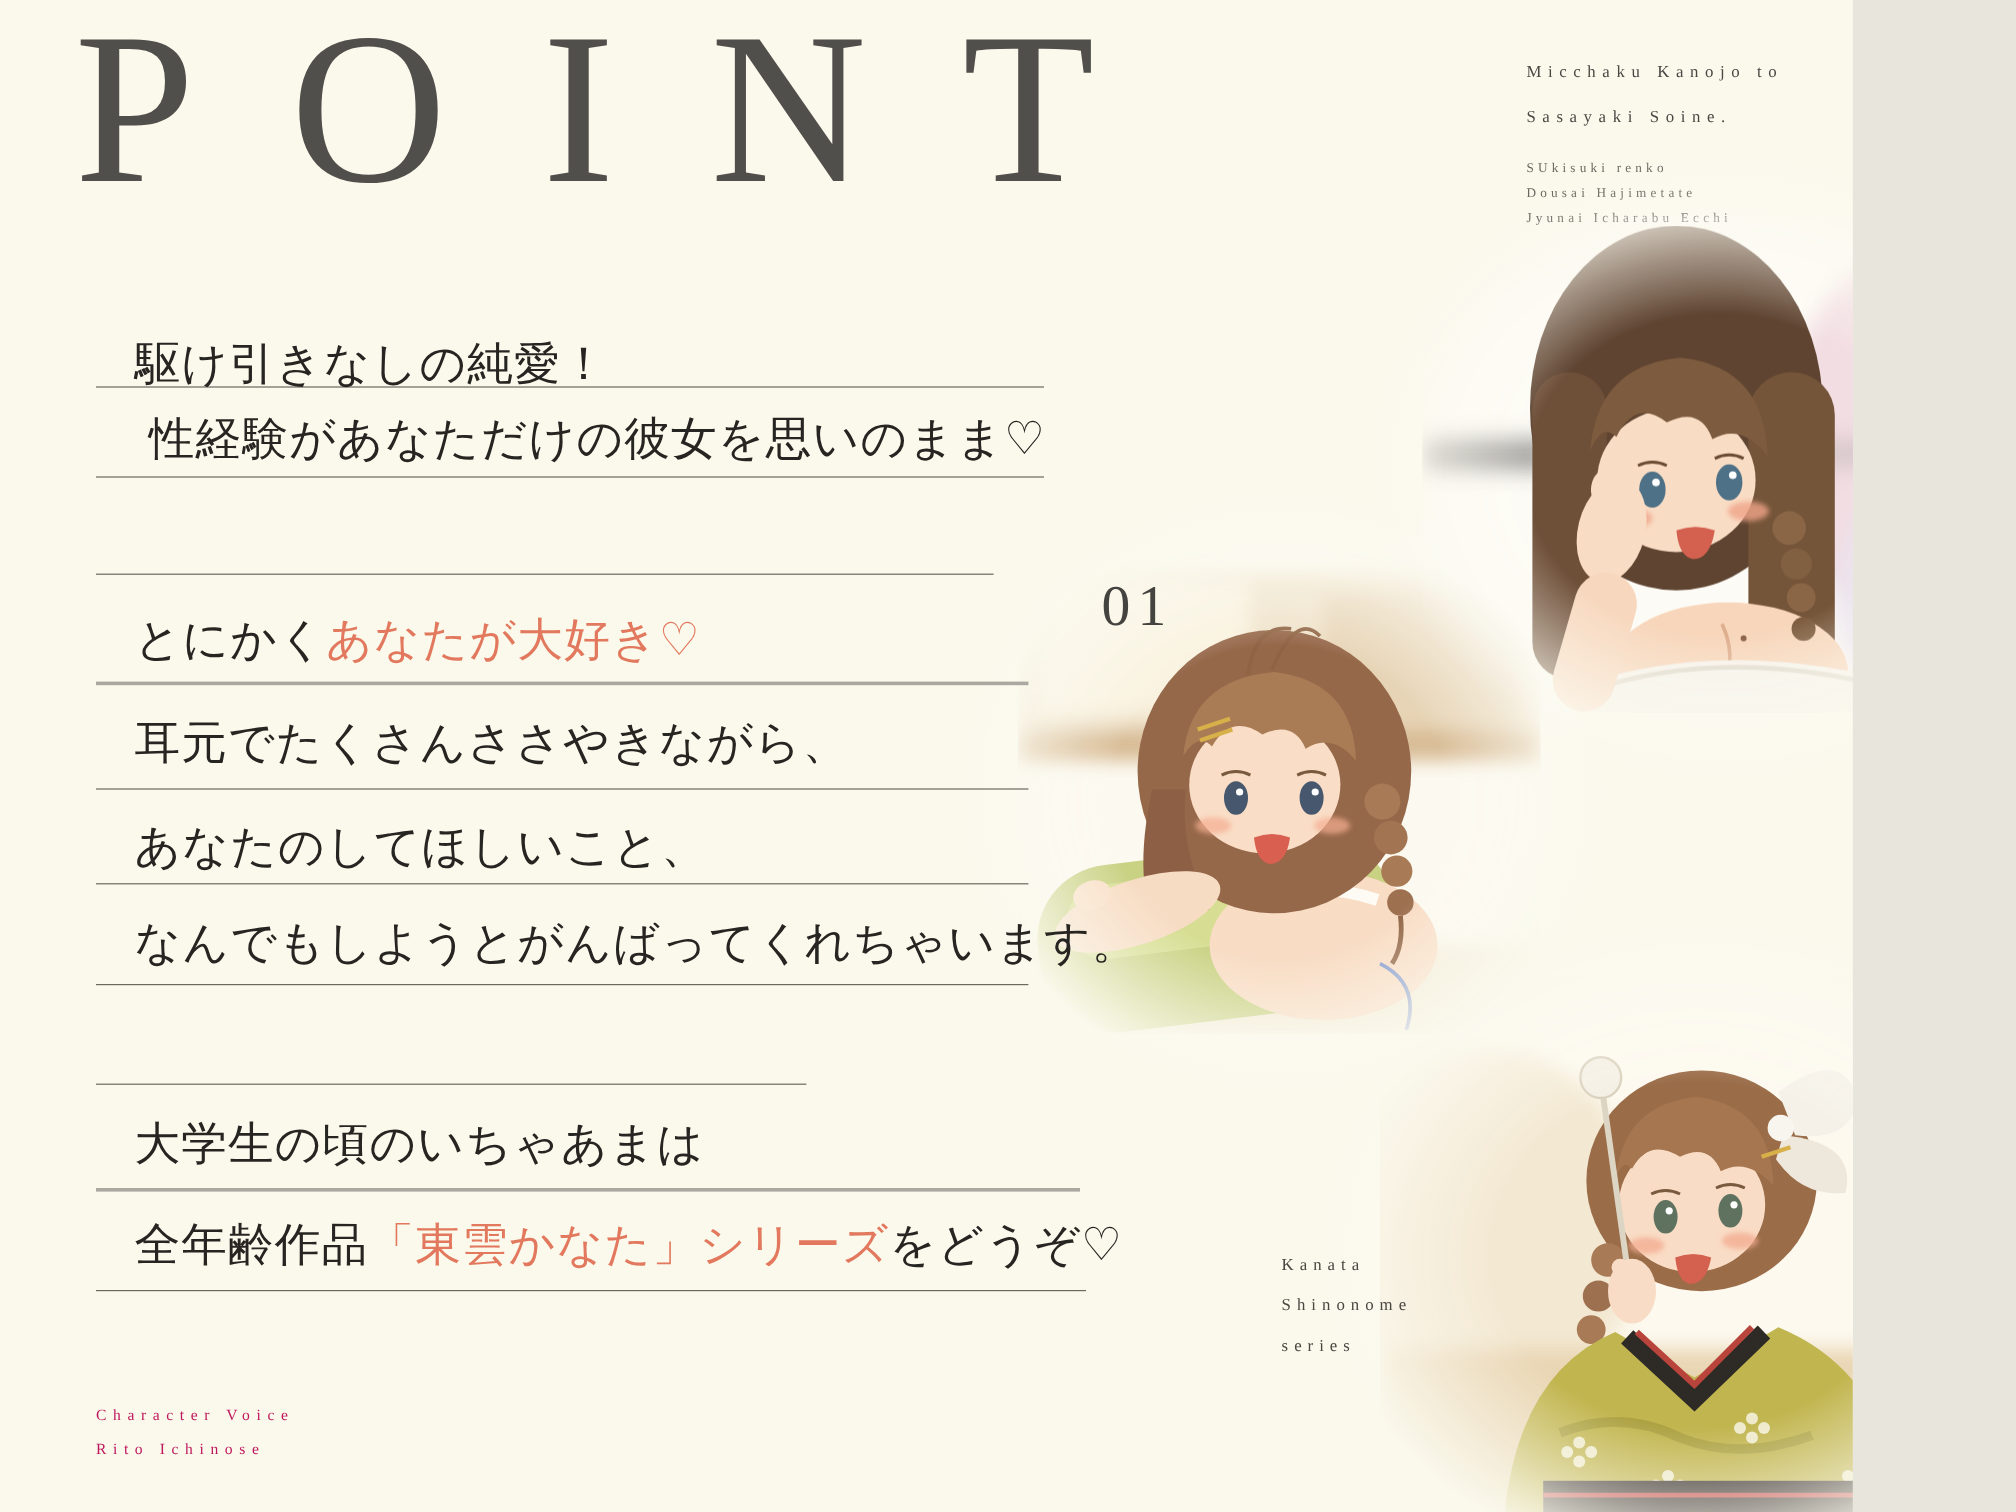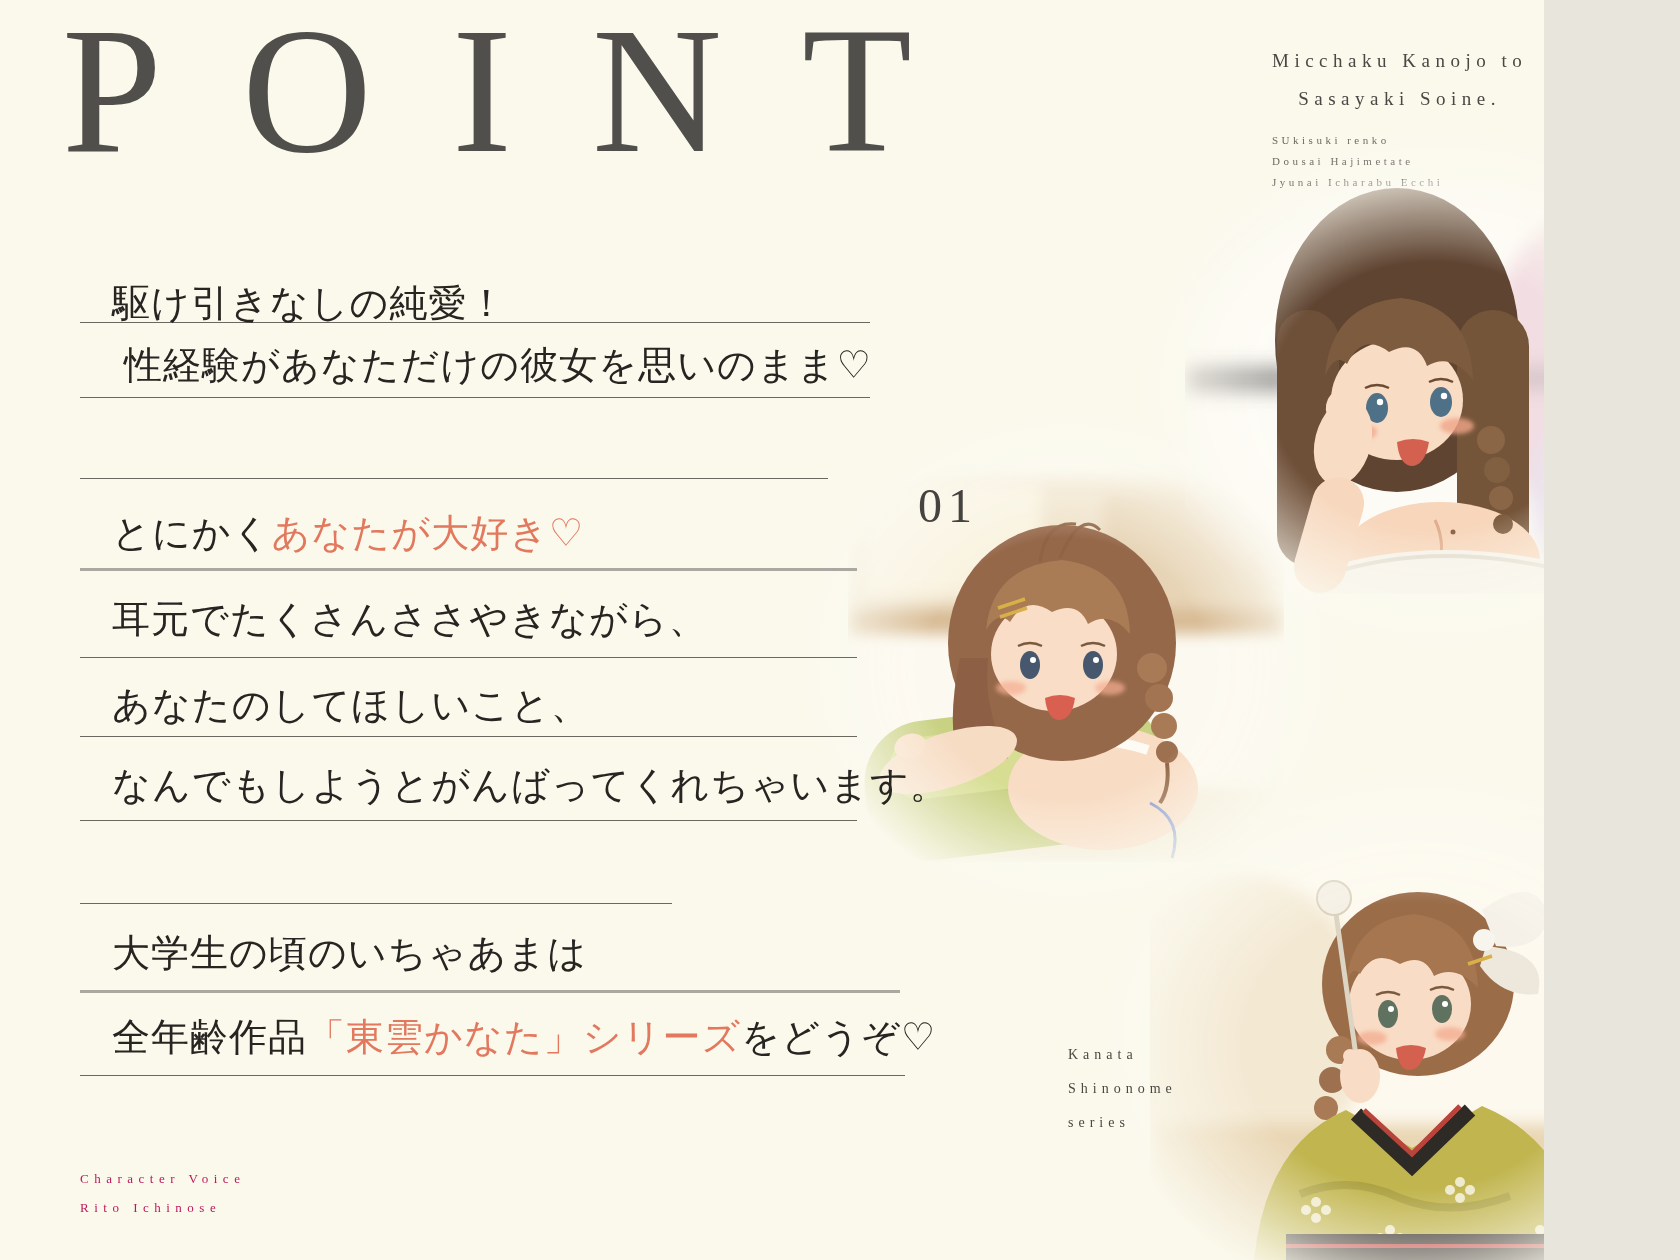--- a/index.html
+++ b/index.html
@@ -9,21 +9,21 @@
     font-family:"Liberation Serif","DejaVu Serif",serif;
   }
   
   .point-title{
     position:absolute;left:62px;top:-4px;
     font-size:180px;font-weight:400;letter-spacing:80px;
     color:#514f4b;line-height:1.05;white-space:nowrap;
   }
   
   .romaji{position:absolute;left:1272px;top:42px;color:#4a4845;}
-  .romaji .line{font-size:19px;letter-spacing:5.5px;line-height:38px;white-space:nowrap;text-align:center;}
+  .romaji .line{font-size:14px;letter-spacing:5.5px;line-height:38px;white-space:nowrap;}
   .romaji-sub{margin-top:12px;color:#6b6861;}
   .romaji-sub .subline{font-size:11px;letter-spacing:3.5px;line-height:21px;white-space:nowrap;}
   
   .jp{
     position:absolute;left:112px;font-size:38px;color:#272522;
     letter-spacing:1px;white-space:nowrap;z-index:6;
   }
   .accent{color:#e2795e;}
   
   .rule{position:absolute;left:80px;height:1px;background:#6b6860;z-index:5;}

